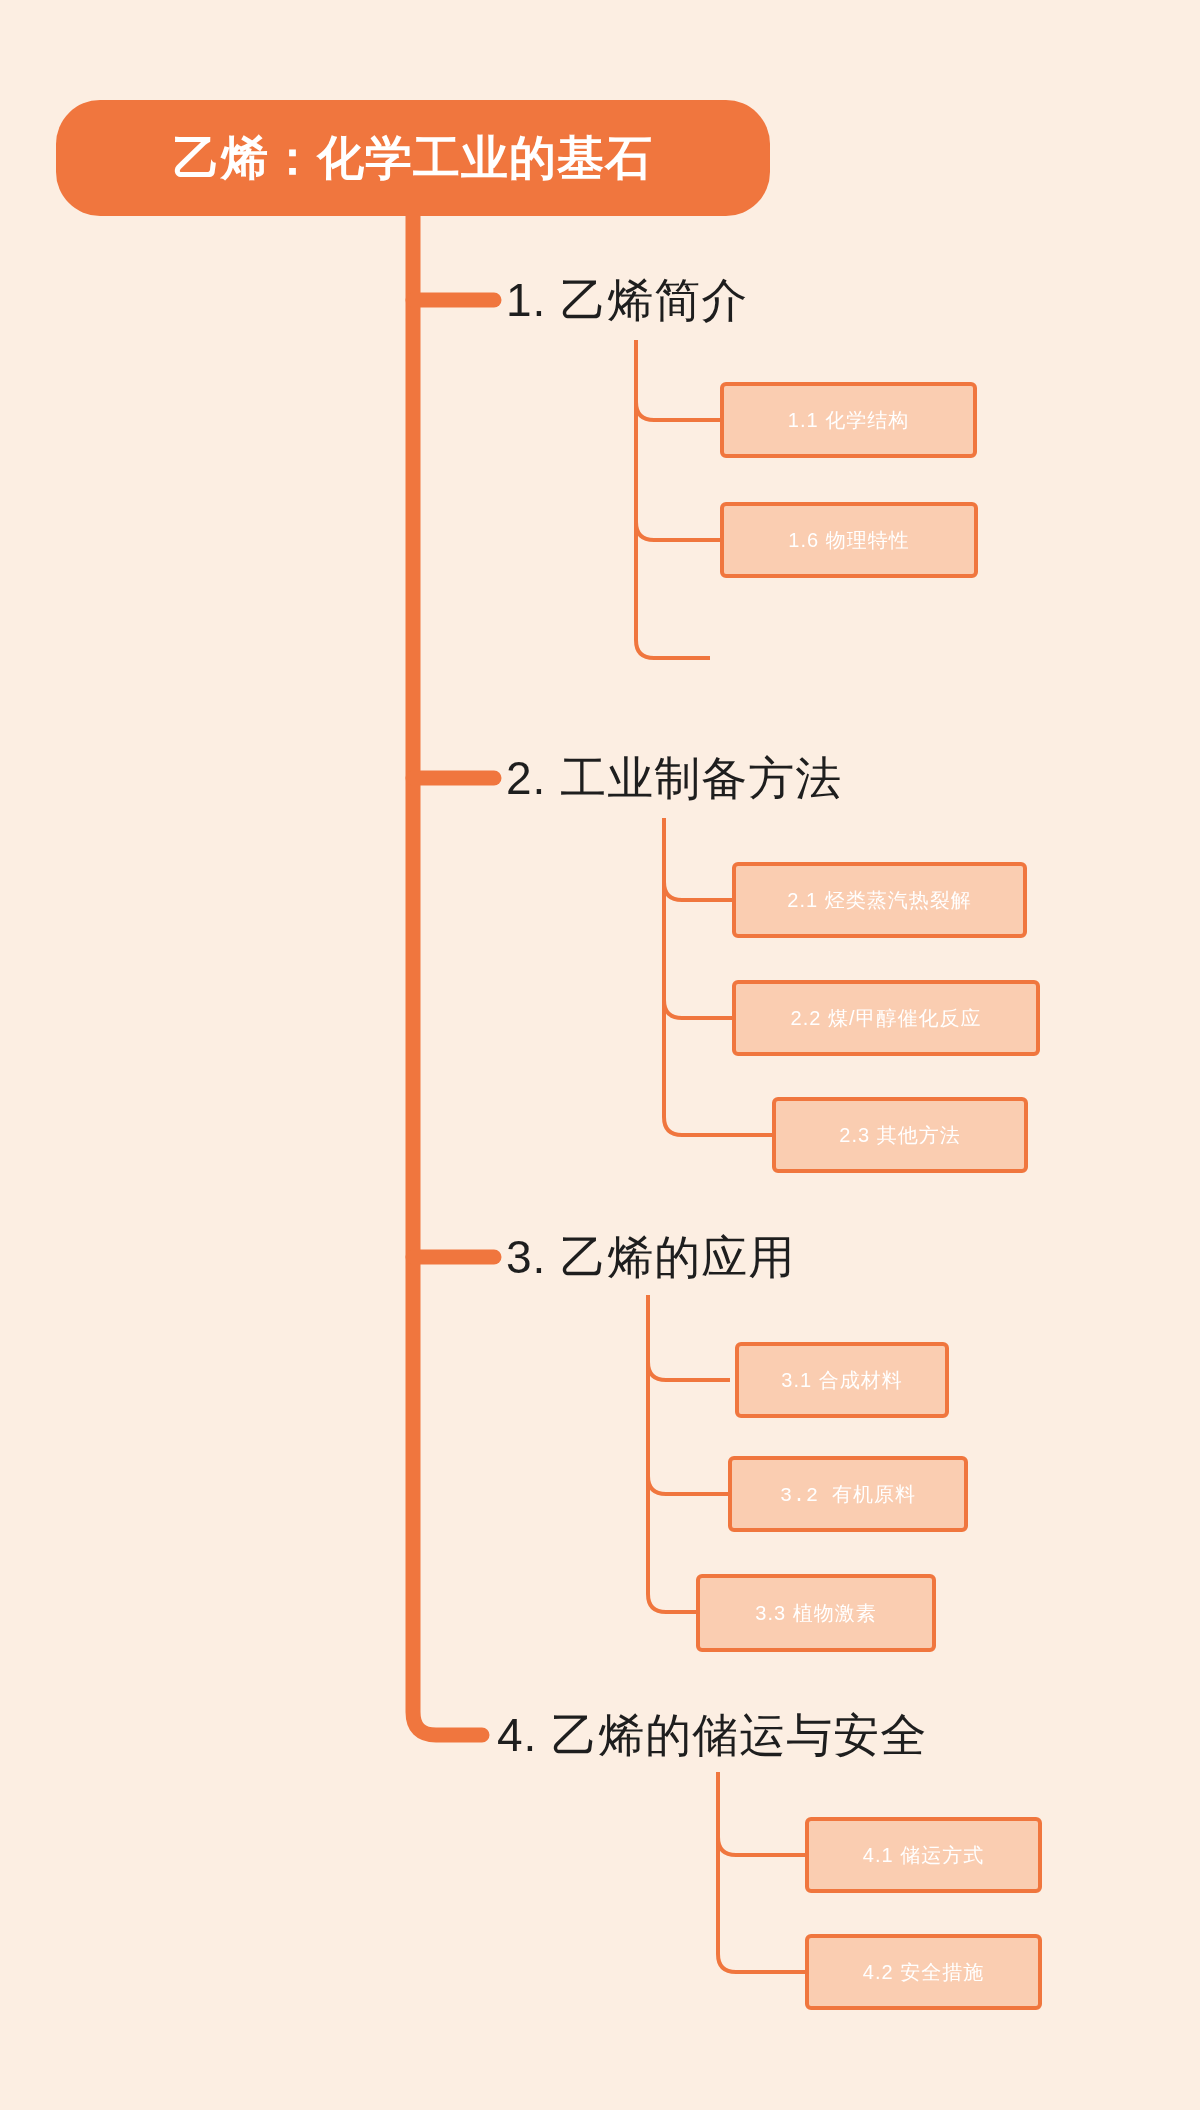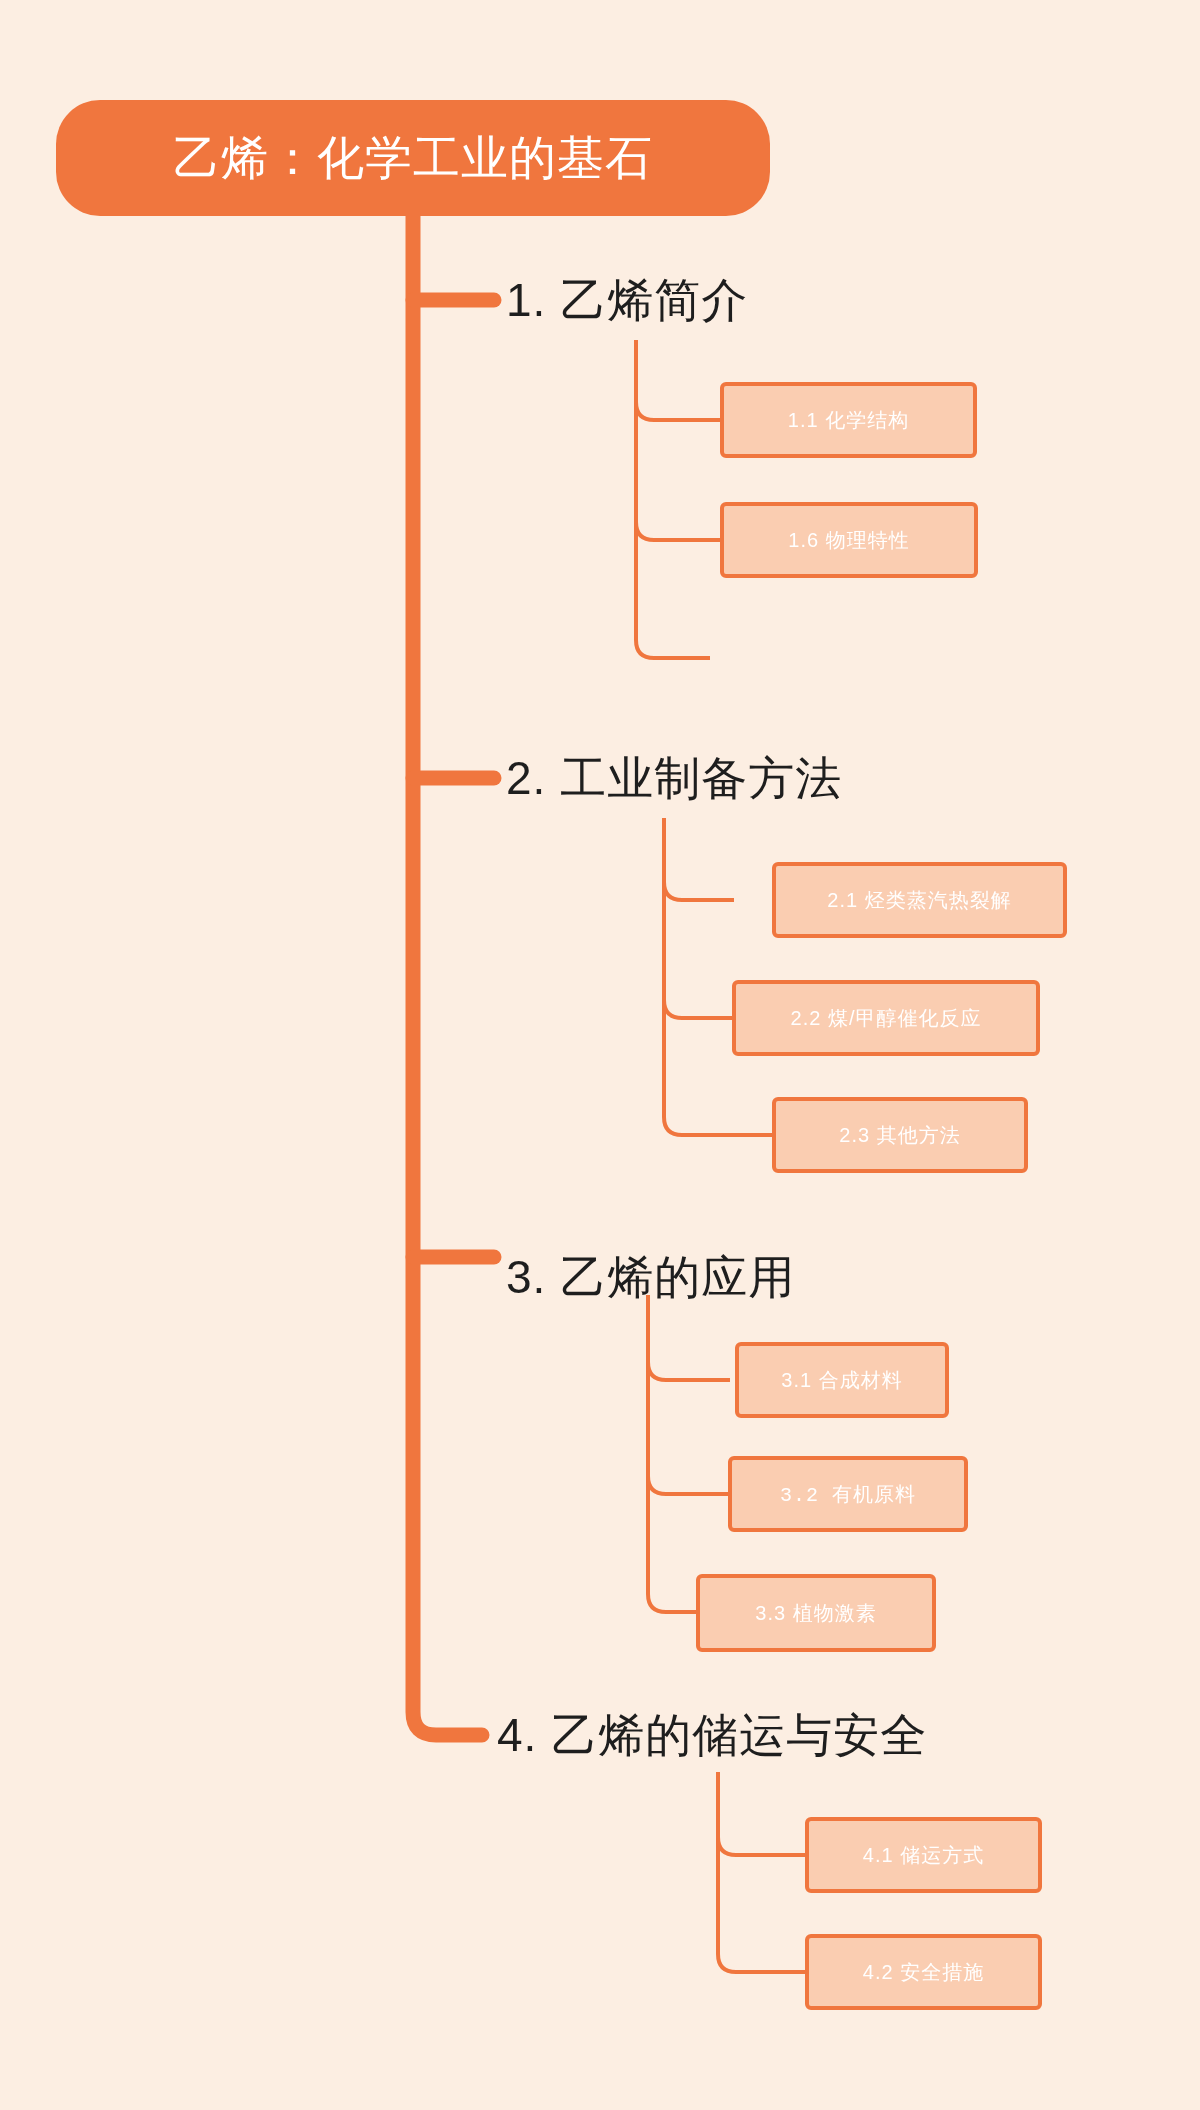--- a/index.html
+++ b/index.html
@@ -18,21 +18,21 @@
     font-family:"Liberation Sans","DejaVu Sans",sans-serif;
     position:relative;overflow:hidden;
   }
   .canvas{position:absolute;left:0;top:0;width:1200px;height:2110px;}
   .connector-layer{position:absolute;left:0;top:0;}
   .conn-thick{fill:none;stroke:var(--accent);stroke-width:15;stroke-linecap:round;}
   .conn-thin{fill:none;stroke:var(--accent);stroke-width:4;stroke-linecap:butt;}
   .root-node{
     position:absolute;left:56px;top:100px;width:714px;height:116px;
     background:var(--accent);border-radius:44px;
-    color:var(--root-text);font-size:47px;font-weight:normal;letter-spacing:1px;
+    color:var(--root-text);font-size:47px;font-weight:bold;letter-spacing:1px;
     display:flex;align-items:center;justify-content:center;white-space:nowrap;
   }
   .branch-heading{
     position:absolute;transform:translateY(-50%);
     color:var(--heading-text);font-size:46px;letter-spacing:1px;
     white-space:nowrap;line-height:1.15;
   }
   .subtopic{
     position:absolute;
     background:var(--subtopic-fill);
@@ -66,27 +66,27 @@
     <path class="conn-thin" d="M 648 1476 Q 648 1494 666 1494 L 730 1494"></path>
 
     <path class="conn-thin" d="M 718 1772 L 718 1954 Q 718 1972 736 1972 L 807 1972"></path>
     <path class="conn-thin" d="M 718 1837 Q 718 1855 736 1855 L 807 1855"></path>
   </svg>
 
   <div class="root-node">乙烯：化学工业的基石</div>
 
   <div class="branch-heading" style="left:506px;top:300px;">1. 乙烯简介</div>
   <div class="branch-heading" style="left:506px;top:778px;">2. 工业制备方法</div>
-  <div class="branch-heading" style="left:506px;top:1257px;margin-top:20px;">3. 乙烯的应用</div>
+  <div class="branch-heading" style="left:506px;top:1257px;">3. 乙烯的应用</div>
   <div class="branch-heading" style="left:497px;top:1735px;">4. 乙烯的储运与安全</div>
 
   <div class="subtopic" style="left:720px;top:382px;width:257px;height:76px;">1.1 化学结构</div>
   <div class="subtopic" style="left:720px;top:502px;width:258px;height:76px;">1.6 物理特性</div>
 
-  <div class="subtopic" style="left:732px;top:862px;width:295px;height:76px;margin-left:40px;">2.1 烃类蒸汽热裂解</div>
+  <div class="subtopic" style="left:732px;top:862px;width:295px;height:76px;">2.1 烃类蒸汽热裂解</div>
   <div class="subtopic" style="left:732px;top:980px;width:308px;height:76px;">2.2 煤/甲醇催化反应</div>
   <div class="subtopic" style="left:772px;top:1097px;width:256px;height:76px;">2.3 其他方法</div>
 
   <div class="subtopic" style="left:696px;top:1342px;width:214px;height:76px;margin-left:39px;">3.1 合成材料</div>
   <div class="subtopic" style="left:728px;top:1456px;width:240px;height:76px;font-family:Liberation Mono, monospace;">3.2 有机原料</div>
   <div class="subtopic" style="left:696px;top:1574px;width:240px;height:78px;">3.3 植物激素</div>
 
   <div class="subtopic" style="left:805px;top:1817px;width:237px;height:76px;">4.1 储运方式</div>
   <div class="subtopic" style="left:805px;top:1934px;width:237px;height:76px;">4.2 安全措施</div>
 

